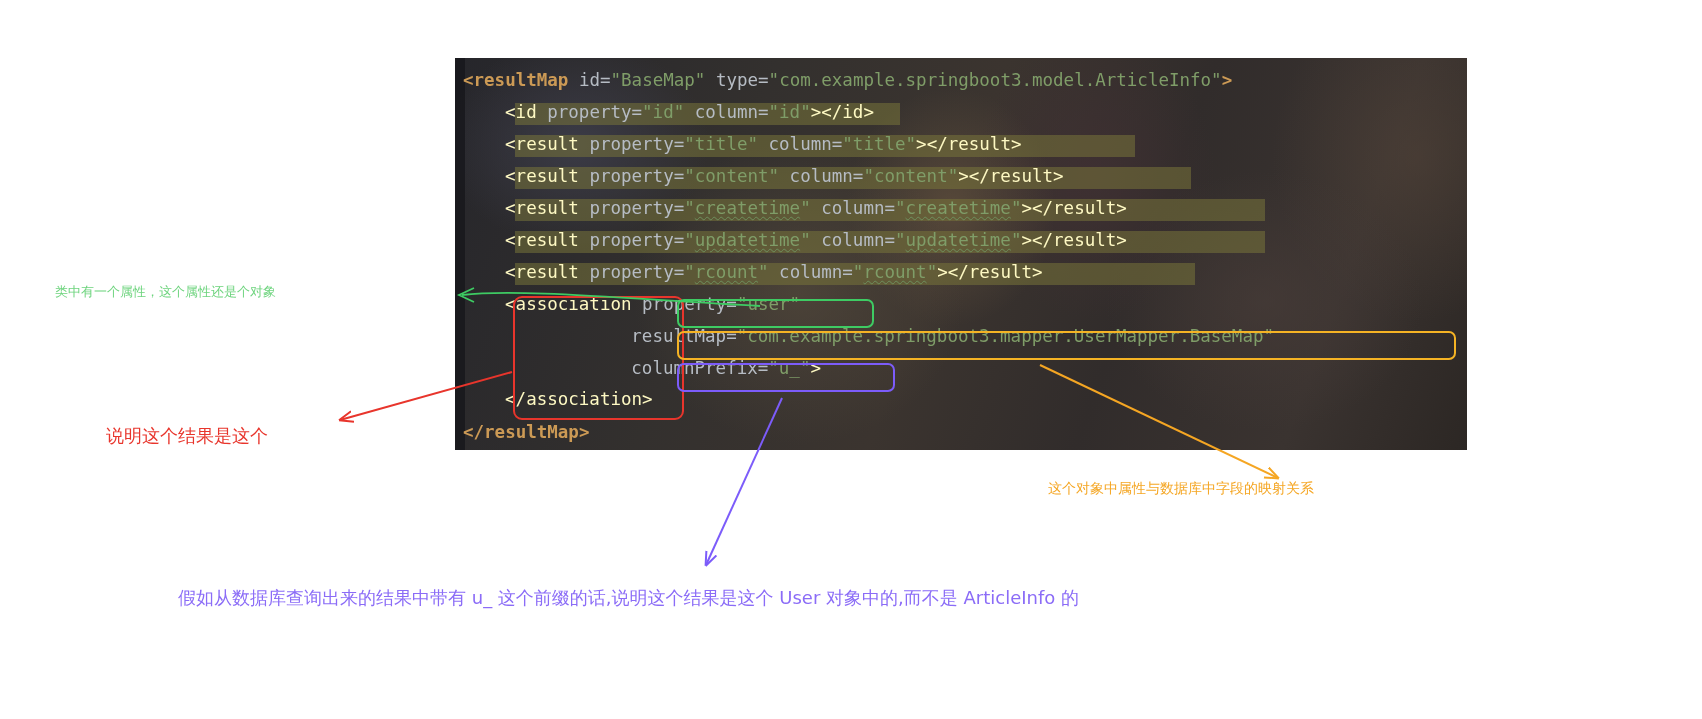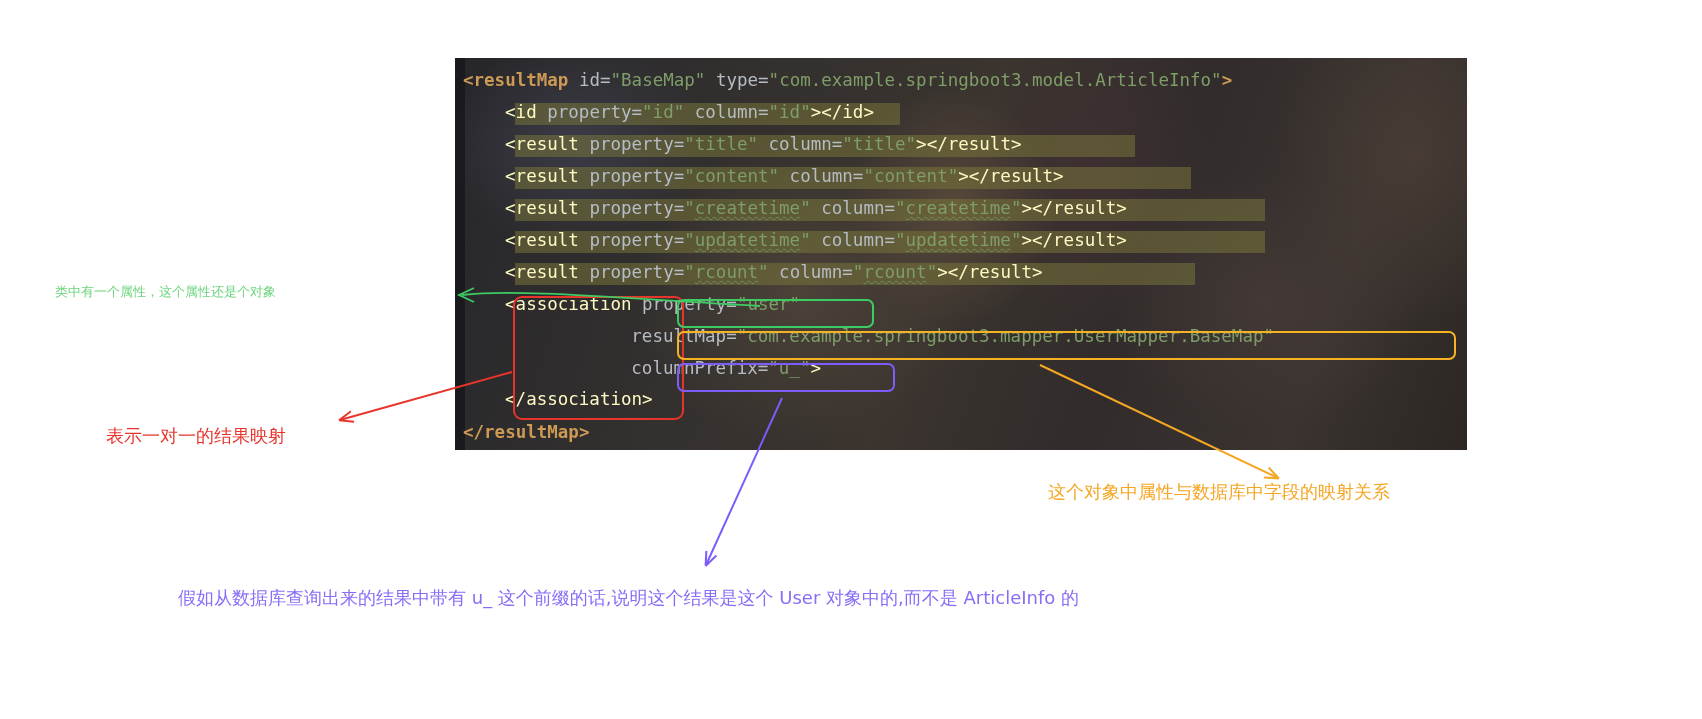--- a/index.html
+++ b/index.html
@@ -169,17 +169,17 @@
 
   <path d="M512,372 L340,420" stroke="#e8352c" stroke-width="2" fill="none" marker-end="url(#arrow-red)"></path>
 
   <path d="M1040,365 L1278,478" stroke="#f5a623" stroke-width="2" fill="none" marker-end="url(#arrow-orange)"></path>
 
   <path d="M782,398 L706,565" stroke="#7c5cfa" stroke-width="2" fill="none" marker-end="url(#arrow-purple)"></path>
 </svg>
 
 <div class="anno-text" style="left:55px; top:283px; font-size:13px; color:#6ed47e;">类中有一个属性，这个属性还是个对象</div>
 
-<div class="anno-text" style="left:106px; top:424px; font-size:18px; color:#e8352c;">表示一对一的结果映射</div>
+<div class="anno-text" style="left:106px; top:424px; font-size:18px; color:#e8352c;">说明这个结果是这个</div>
 
-<div class="anno-text" style="left:1048px; top:480px; font-size:18px; color:#f5a623;">这个对象中属性与数据库中字段的映射关系</div>
+<div class="anno-text" style="left:1048px; top:480px; font-size:14px; color:#f5a623;">这个对象中属性与数据库中字段的映射关系</div>
 
 <div class="anno-text" style="left:178px; top:586px; font-size:18px; color:#8b6cf7;">假如从数据库查询出来的结果中带有 u_ 这个前缀的话,说明这个结果是这个 User 对象中的,而不是 ArticleInfo 的</div>
 
 </body></html>

